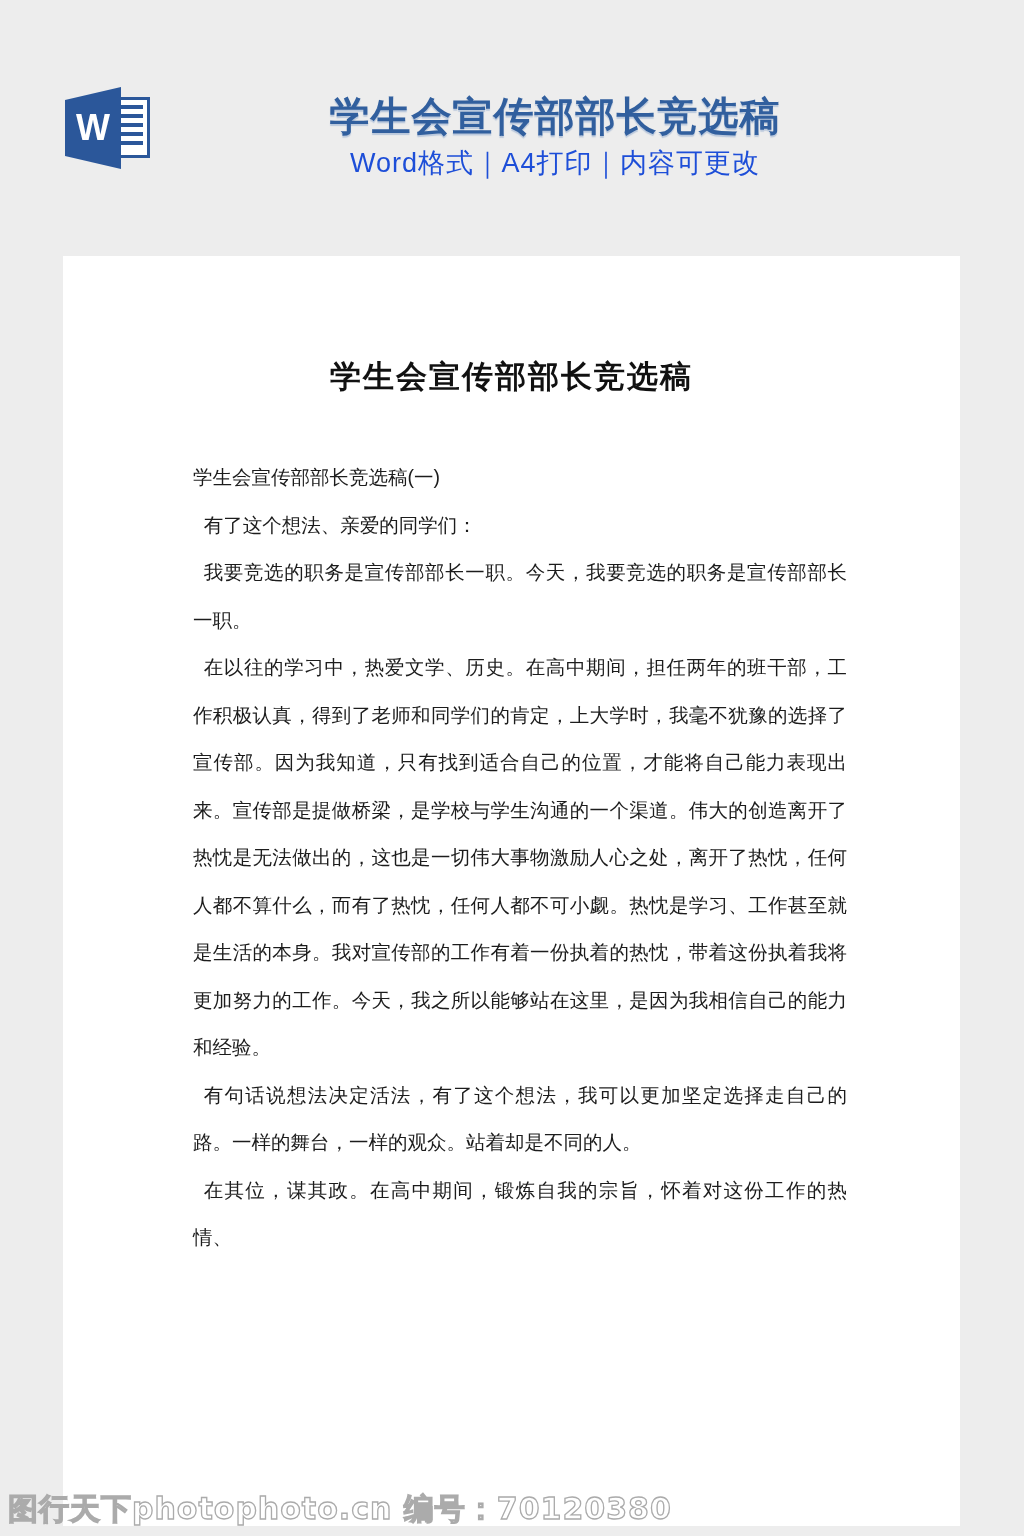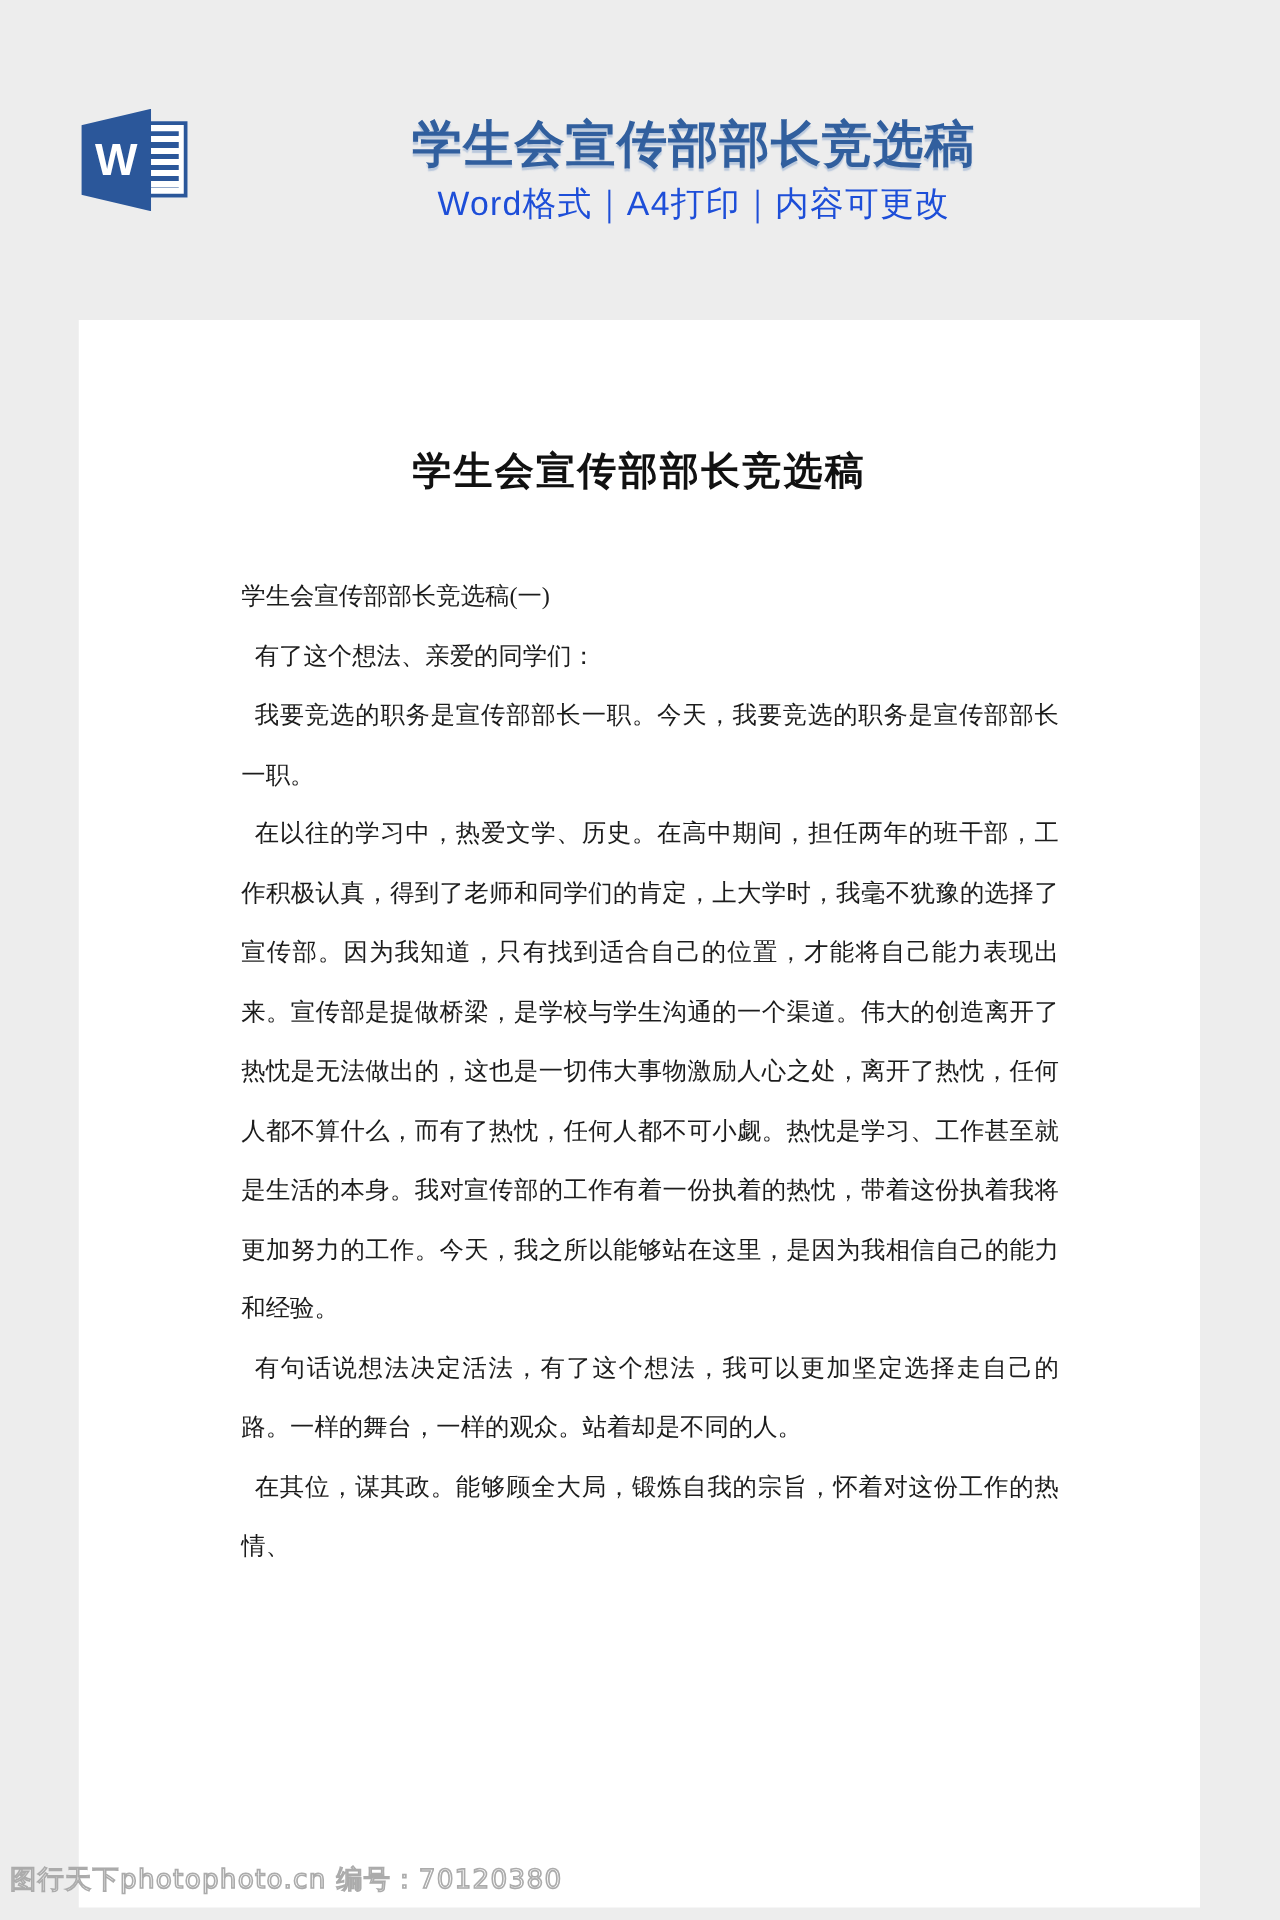--- a/index.html
+++ b/index.html
@@ -55,32 +55,32 @@
   }
   .doc-title {
     position: absolute; top: 100px; left: 0; width: 100%;
     text-align: center;
     font-family: "Liberation Serif", "DejaVu Serif", serif;
     font-weight: bold; font-size: 31px; color: #111111;
     letter-spacing: 2px;
   }
   .doc-body {
     position: absolute; top: 198px; left: 130px; width: 654px;
-    font-family: Liberation Serif, serif;
+    font-family: Liberation Sans, sans-serif;
     font-size: 19.5px; line-height: 47.5px; color: #1c1c1c;
     text-align: justify;
   }
   .doc-body p { margin: 0; }
   .doc-body p.ind { text-indent: 0.55em; }
 
   
   .watermark {
     position: absolute; left: 8px; top: 1489px;
     font-family: "DejaVu Sans", "Liberation Sans", sans-serif;
-    font-size: 21px; font-weight: normal; letter-spacing: 1px;
+    font-size: 30px; font-weight: bold; letter-spacing: 1px;
     color: rgba(255, 255, 255, 0.92);
     -webkit-text-stroke: 1.3px #ababab;
   }
 </style>
 </head>
 <body>
 
 <div class="word-icon">
   <div class="word-doc">
     <div class="word-doc-lines"></div>
@@ -94,17 +94,17 @@
 </div>
 
 <div class="page">
   <div class="doc-title">学生会宣传部部长竞选稿</div>
   <div class="doc-body">
     <p>学生会宣传部部长竞选稿(一)</p>
     <p class="ind">有了这个想法、亲爱的同学们：</p>
     <p class="ind">我要竞选的职务是宣传部部长一职。今天，我要竞选的职务是宣传部部长一职。</p>
     <p class="ind">在以往的学习中，热爱文学、历史。在高中期间，担任两年的班干部，工作积极认真，得到了老师和同学们的肯定，上大学时，我毫不犹豫的选择了宣传部。因为我知道，只有找到适合自己的位置，才能将自己能力表现出来。宣传部是提做桥梁，是学校与学生沟通的一个渠道。伟大的创造离开了热忱是无法做出的，这也是一切伟大事物激励人心之处，离开了热忱，任何人都不算什么，而有了热忱，任何人都不可小觑。热忱是学习、工作甚至就是生活的本身。我对宣传部的工作有着一份执着的热忱，带着这份执着我将更加努力的工作。今天，我之所以能够站在这里，是因为我相信自己的能力和经验。</p>
     <p class="ind">有句话说想法决定活法，有了这个想法，我可以更加坚定选择走自己的路。一样的舞台，一样的观众。站着却是不同的人。</p>
-    <p class="ind">在其位，谋其政。能够顾全大局，锻炼自我的宗旨，怀着对这份工作的热情、</p>
+    <p class="ind">在其位，谋其政。在高中期间，锻炼自我的宗旨，怀着对这份工作的热情、</p>
   </div>
 </div>
 
 <div class="watermark">图行天下photophoto.cn 编号：70120380</div>
 
 </body></html>

